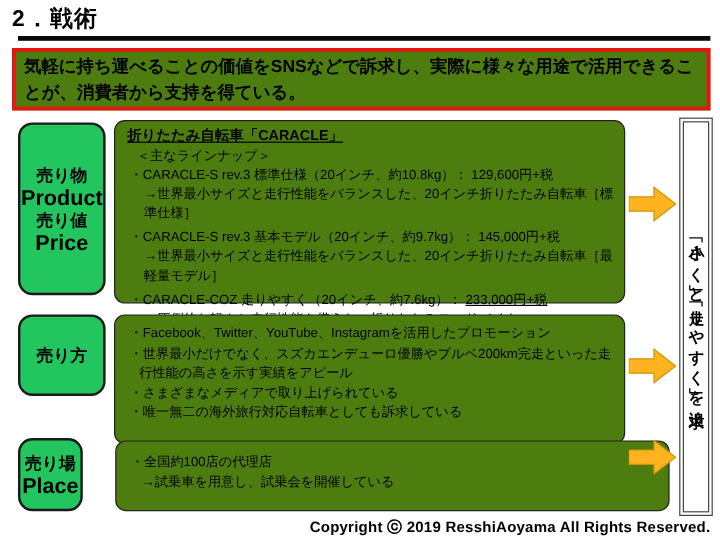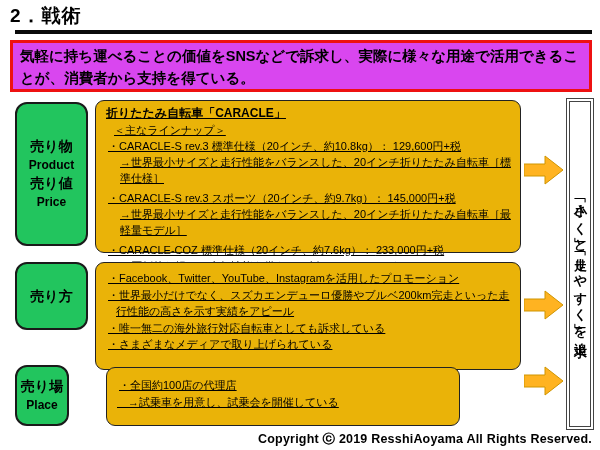--- a/index.html
+++ b/index.html
@@ -8,42 +8,42 @@
     font-family:"Liberation Sans","DejaVu Sans",sans-serif;
     color:#000;overflow:hidden;
   }
   .abs{position:absolute;}
   
   .page-title{left:10px;top:3px;font-size:19px;font-weight:bold;letter-spacing:1px;}
   .title-rule{left:15px;top:30px;width:577px;height:4px;background:#0a0a0a;}
   
   .summary-box{
     left:10px;top:40px;width:582px;height:52px;box-sizing:border-box;
-    border:3px solid #ee1111;background:#d946ef;
+    border:3px solid #ee1111;background:#4d7c0f;
     padding:3px 7px;font-size:14.5px;font-weight:bold;line-height:1.5;
   }
   
   .label-box{
     box-sizing:border-box;background:#22c55e;border:2px solid #1a1a1a;border-radius:12px;
     display:flex;flex-direction:column;align-items:center;justify-content:center;
     text-align:center;font-weight:bold;
   }
   .label-box .ja{font-size:14px;line-height:19px;}
-  .label-box .en{font-size:12px;line-height:18px;}
+  .label-box .en{font-size:18px;line-height:18px;}
   .label-product{left:15px;top:102px;width:73px;height:144px;}
   .label-promotion{left:15px;top:262px;width:73px;height:68px;}
   .label-place{left:15px;top:365px;width:54px;height:61px;}
   
   .panel{
-    box-sizing:border-box;background:#eab308;border:1.2px solid #222;border-radius:9px;
-    font-size:11px;line-height:16px;text-decoration:underline;
+    box-sizing:border-box;background:#4d7c0f;border:1.2px solid #222;border-radius:9px;
+    font-size:11px;line-height:16px;
   }
   .panel-product{left:95px;top:100px;width:426px;height:153px;padding:4px 8px 2px 10px;}
   .panel-promotion{left:95px;top:262px;width:426px;height:108px;padding:7px 8px 2px 10px;line-height:16.5px;}
-  .panel-place{left:106px;top:367px;width:354px;height:59px;padding:9px 8px 2px 10px;line-height:17px;}
+  .panel-place{left:96px;top:367px;width:462px;height:59px;padding:9px 8px 2px 10px;line-height:17px;}
   .p-heading{font-size:12px;font-weight:bold;text-decoration:underline;line-height:17px;}
   .p-lineup{padding-left:8px;line-height:16px;}
   .p-item{padding-left:10px;text-indent:-8px;}
   .p-desc{padding-left:14px;}
   .p-desc2{padding-left:22px;line-height:15px;}
   .gap-top{margin-top:4px;}
   .u{text-decoration:underline;}
   .bullet{padding-left:10px;text-indent:-8px;}
   
   .arrow{left:524px;width:40px;height:30px;}
@@ -79,42 +79,42 @@
   <div class="en">Product</div>
   <div class="ja">売り値</div>
   <div class="en">Price</div>
 </div>
 
 <div class="abs panel panel-product">
   <div class="p-heading">折りたたみ自転車「CARACLE」</div>
   <div class="p-lineup">＜主なラインナップ＞</div>
   <div class="p-item">・CARACLE-S rev.3 標準仕様（20インチ、約10.8kg）： 129,600円+税</div>
   <div class="p-desc">→世界最小サイズと走行性能をバランスした、20インチ折りたたみ自転車［標準仕様］</div>
-  <div class="p-item gap-top">・CARACLE-S rev.3 スポーツ（20インチ、約9.7kg）： 145,000円+税</div>
+  <div class="p-item gap-top">・CARACLE-S rev.3 基本モデル（20インチ、約9.7kg）： 145,000円+税</div>
   <div class="p-desc">→世界最小サイズと走行性能をバランスした、20インチ折りたたみ自転車［最軽量モデル］</div>
-  <div class="p-item gap-top"><span>・CARACLE-COZ 標準仕様（20インチ、約7.6kg）： </span><span class="u">233,000円+税</span></div>
+  <div class="p-item gap-top"><span>・CARACLE-COZ 走りやすく（20インチ、約7.6kg）： </span><span class="u">233,000円+税</span></div>
   <div class="p-desc">→圧倒的な軽さと走行性能を備えた、折りたたみロードバイク</div>
   <div class="p-desc2">［アルミパーツを多用したリーズナブルモデル/シマノ105（R7000系）搭載］</div>
 </div>
 
 <div class="abs arrow" style="top:155px;">
   <svg width="40" height="30" viewBox="0 0 40 30">
     <polygon points="0,9 21,9 21,1 39,15 21,29 21,21 0,21" fill="#ffb321" stroke="#cf9500" stroke-width="1"></polygon>
   </svg>
 </div>
 
 <div class="abs label-box label-promotion">
   <div class="ja">売り方</div>
 </div>
 
 <div class="abs panel panel-promotion">
   <div class="bullet">・Facebook、Twitter、YouTube、Instagramを活用したプロモーション</div>
   <div class="bullet">・世界最小だけでなく、スズカエンデューロ優勝やブルベ200km完走といった走行性能の高さを示す実績をアピール</div>
+  <div class="bullet">・さまざまなメディアで取り上げられている</div>
   <div class="bullet">・唯一無二の海外旅行対応自転車としても訴求している</div>
-  <div class="bullet">・さまざまなメディアで取り上げられている</div>
 </div>
 
 <div class="abs arrow" style="top:290px;">
   <svg width="40" height="30" viewBox="0 0 40 30">
     <polygon points="0,9 21,9 21,1 39,15 21,29 21,21 0,21" fill="#ffb321" stroke="#cf9500" stroke-width="1"></polygon>
   </svg>
 </div>
 
 <div class="abs label-box label-place">
   <div class="ja">売り場</div>

